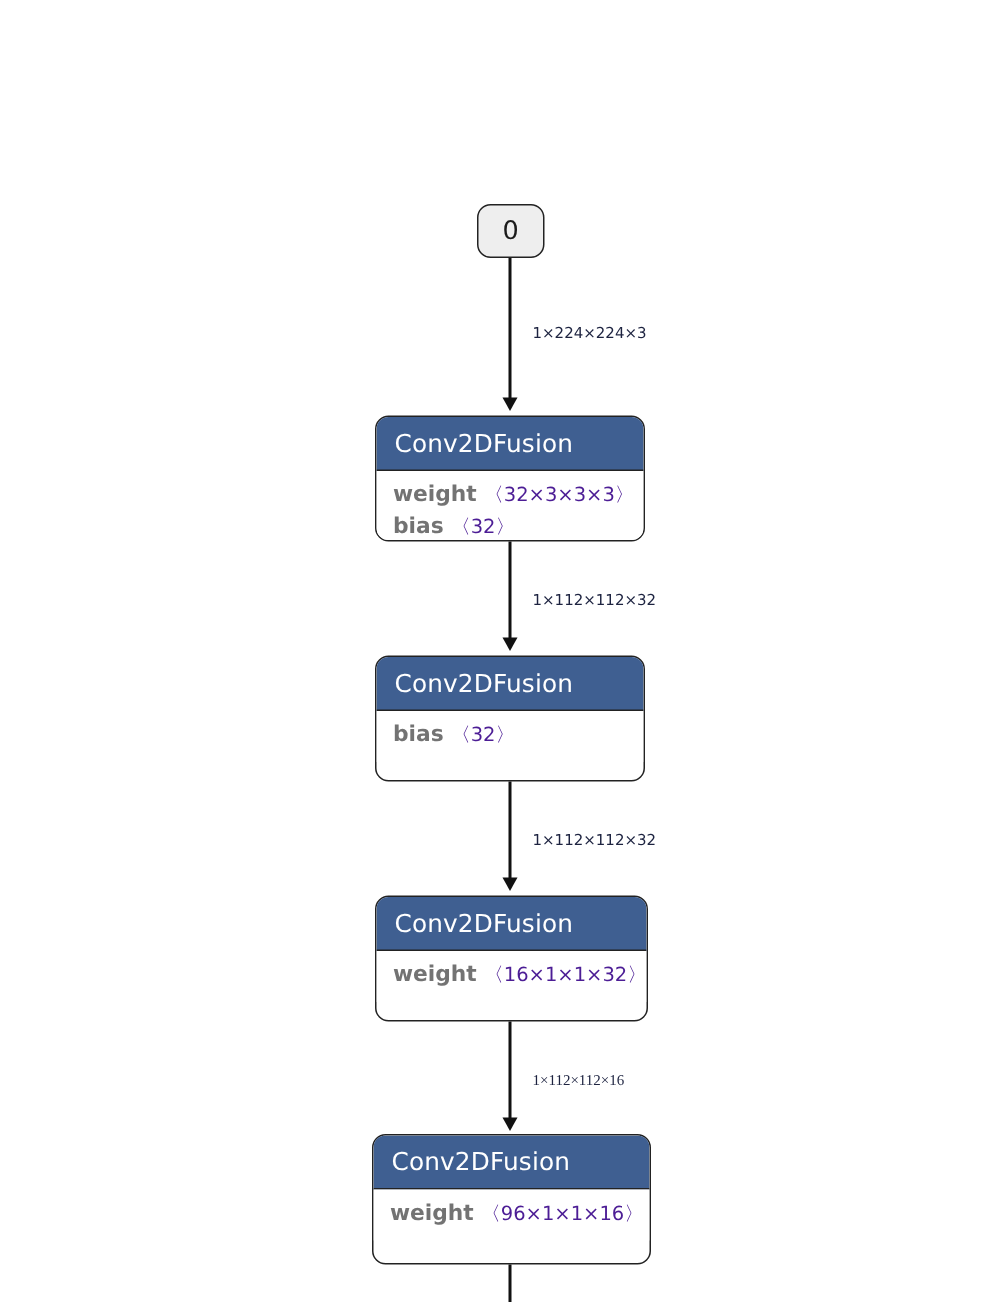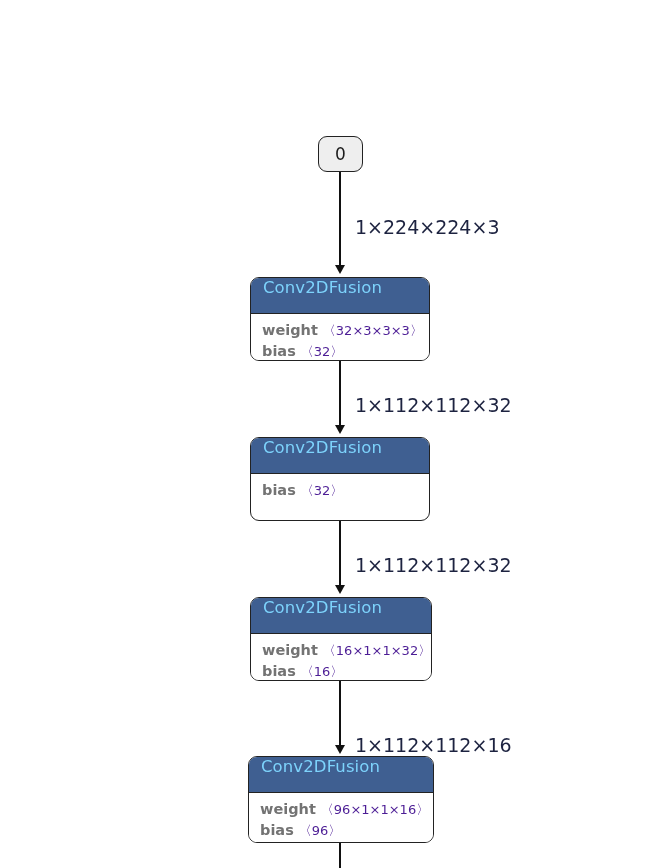--- a/index.html
+++ b/index.html
@@ -46,23 +46,24 @@
     border: 1.6px solid #222222;
     border-radius: 9px;
     background: #ffffff;
     overflow: hidden;
   }
   .op-node-header {
     box-sizing: border-box;
     height: 36px;
     background: #3f5f91;
     border-bottom: 1.6px solid #222222;
-    color: #7dd3fc;
+    color: #ffffff;
     font-size: 16.5px;
     display: flex;
+    align-items: center;
     padding: 0 12px;
     letter-spacing: 0.1px;
   }
   .op-node-body {
     box-sizing: border-box;
     background: #ffffff;
     padding: 6px 11px 7px 11px;
   }
   .attr-row {
     display: block;
@@ -90,21 +91,21 @@
   .edge-arrow {
     position: absolute;
     width: 0;
     height: 0;
     border-left: 5.5px solid transparent;
     border-right: 5.5px solid transparent;
     border-top: 9px solid #111111;
   }
   .edge-label {
     position: absolute;
-    font-size: 19px;
+    font-size: 10px;
     color: #1d2340;
     white-space: nowrap;
     line-height: 1;
   }
 </style>
 </head>
 <body>
 
 <div id="graph-canvas">
 
@@ -150,39 +151,33 @@
   <div class="edge-label" style="left:355px; top:556px;">1×112×112×32</div>
 
   <div class="op-node" style="left:250px; top:597px; width:182px; height:84px;">
     <div class="op-node-header">
       <span>Conv2DFusion</span>
     </div>
     <div class="op-node-body">
       <span class="attr-row">
         <span class="attr-key">weight</span><span class="attr-val">〈16×1×1×32〉</span>
       </span>
-      <span class="attr-row">
-        <span class="attr-key">bias</span><span class="attr-val">〈16〉</span>
-      </span>
     </div>
   </div>
 
   <div class="edge-line" style="left:339px; top:681px; height:66px;"></div>
   <div class="edge-arrow" style="left:334.5px; top:745px;"></div>
-  <div class="edge-label" style="left:355px; top:736px;">1×112×112×16</div>
+  <div class="edge-label" style="left:355px; top:716px;font-family:Liberation Serif, serif;">1×112×112×16</div>
 
   <div class="op-node" style="left:248px; top:756px; width:186px; height:87px;">
     <div class="op-node-header">
       <span>Conv2DFusion</span>
     </div>
     <div class="op-node-body">
       <span class="attr-row">
         <span class="attr-key">weight</span><span class="attr-val">〈96×1×1×16〉</span>
       </span>
-      <span class="attr-row">
-        <span class="attr-key">bias</span><span class="attr-val">〈96〉</span>
-      </span>
     </div>
   </div>
 
   <div class="edge-line" style="left:339px; top:843px; height:25px;"></div>
 
 </div>
 
 </body></html>

